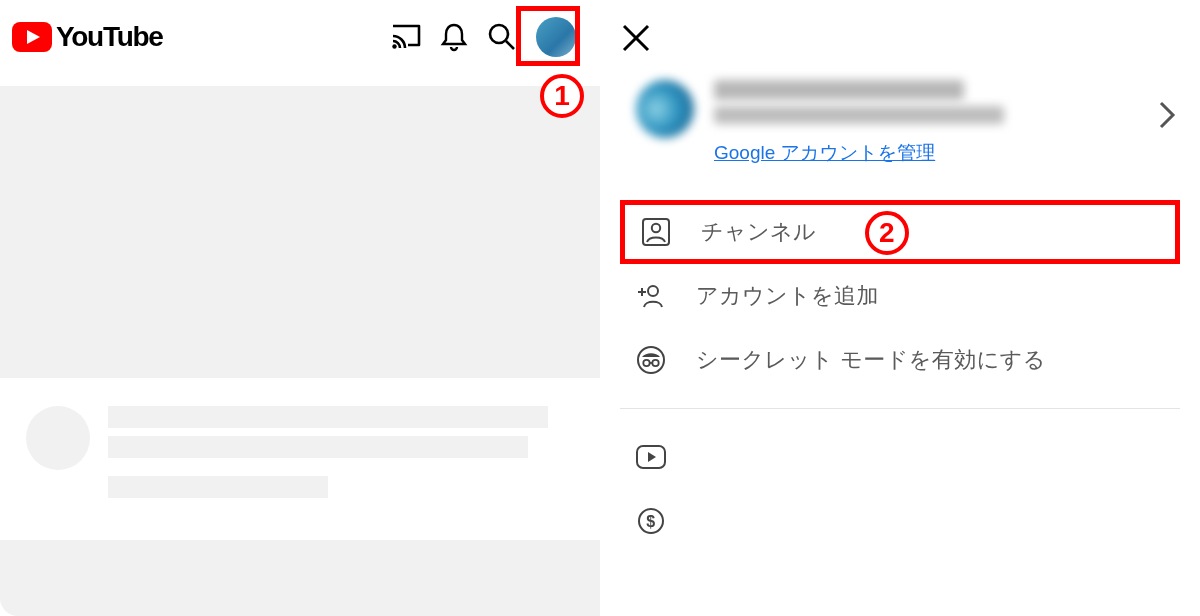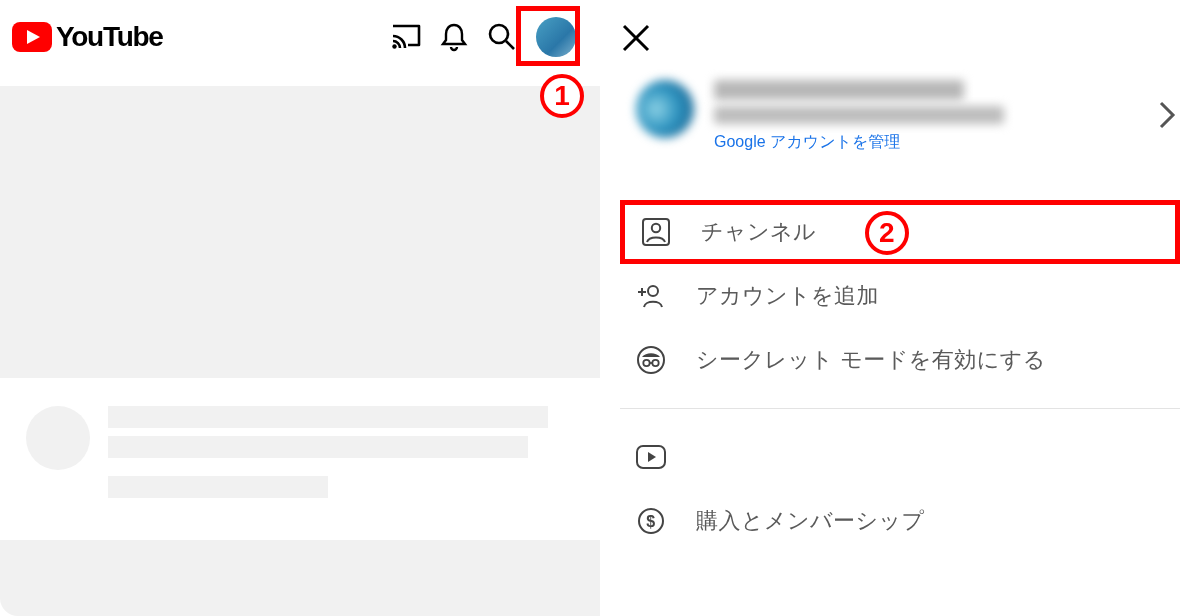--- a/index.html
+++ b/index.html
@@ -27,21 +27,21 @@
   .thumb2{ position:absolute; left:0; top:540px; width:600px; height:80px; background:#f1f1f1;}
 
   
   .right{ position:absolute; left:600px; top:0; width:600px; height:616px; background:#fff;}
   .close-btn{ position:absolute; left:12px; top:14px; width:48px; height:48px; display:flex; align-items:center; justify-content:center;}
   .account{ position:absolute; left:36px; top:80px; width:540px; display:flex; align-items:flex-start;}
   .avatar-lg{ width:58px; height:58px; border-radius:50%; background:radial-gradient(circle at 35% 50%, #8fd3e6 0%, #2f94c0 45%, #1c6a98 80%); filter:blur(5px);}
   .acc-txt{ margin-left:20px; flex:1;}
   .blurA{ width:250px; height:20px; margin-bottom:6px; background:#b7b7b7; filter:blur(5px); border-radius:3px;}
   .blurB{ width:290px; height:18px; background:#bdbdbd; filter:blur(5px); border-radius:3px;}
-  .manage{ color:#1a73e8; font-size:16px; margin-top:8px;}
+  .manage{ color:#1a73e8; font-size:19px; margin-top:16px;text-decoration:underline;}
   .chev{ position:absolute; right:24px; top:100px; }
 
   .menu{ position:absolute; left:20px; top:200px; width:560px;}
   .item{ display:flex; align-items:center; height:64px; padding:0 14px; font-size:22px; color:#5a5a5a; letter-spacing:0.5px;}
   .item .ic{ width:34px; display:flex; align-items:center; justify-content:center; margin-right:28px;}
   .hr{ height:1px; background:#e3e3e3; margin:16px 0 16px 0; width:560px;}
   .red-box{ border:5px solid #ff0000; }
 </style>
 </head>
 <body>
@@ -168,17 +168,16 @@
         </div>
       </div>
 
       <div class="item">
         <div class="ic">
           <svg width="30" height="30" viewBox="0 0 30 30">
             <circle cx="15" cy="15" r="12" fill="none" stroke="#444" stroke-width="2"></circle>
             <text x="15" y="21" text-anchor="middle" font-size="16" font-family="Arial" fill="#444" font-weight="700">$</text>
           </svg>
         </div>
-        <span>購入とメンバーシップ</span>
       </div>
     </div>
   </div>
 </div>
 
 </body></html>

